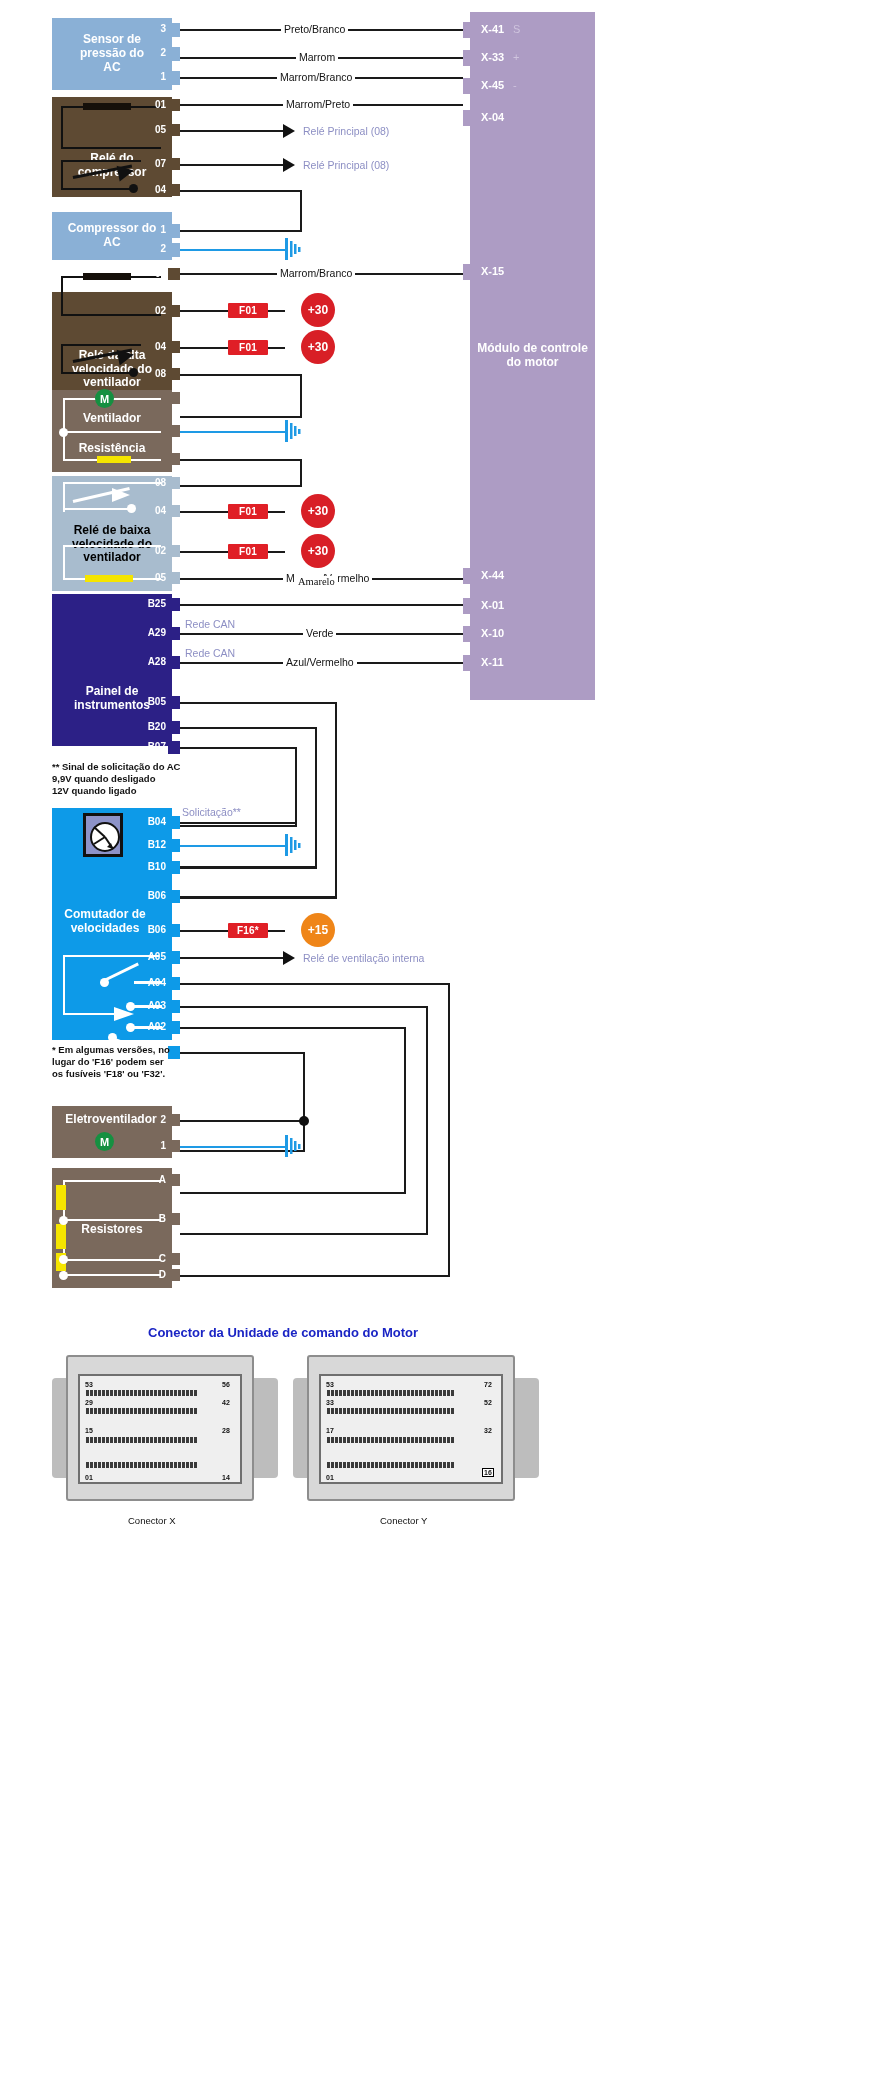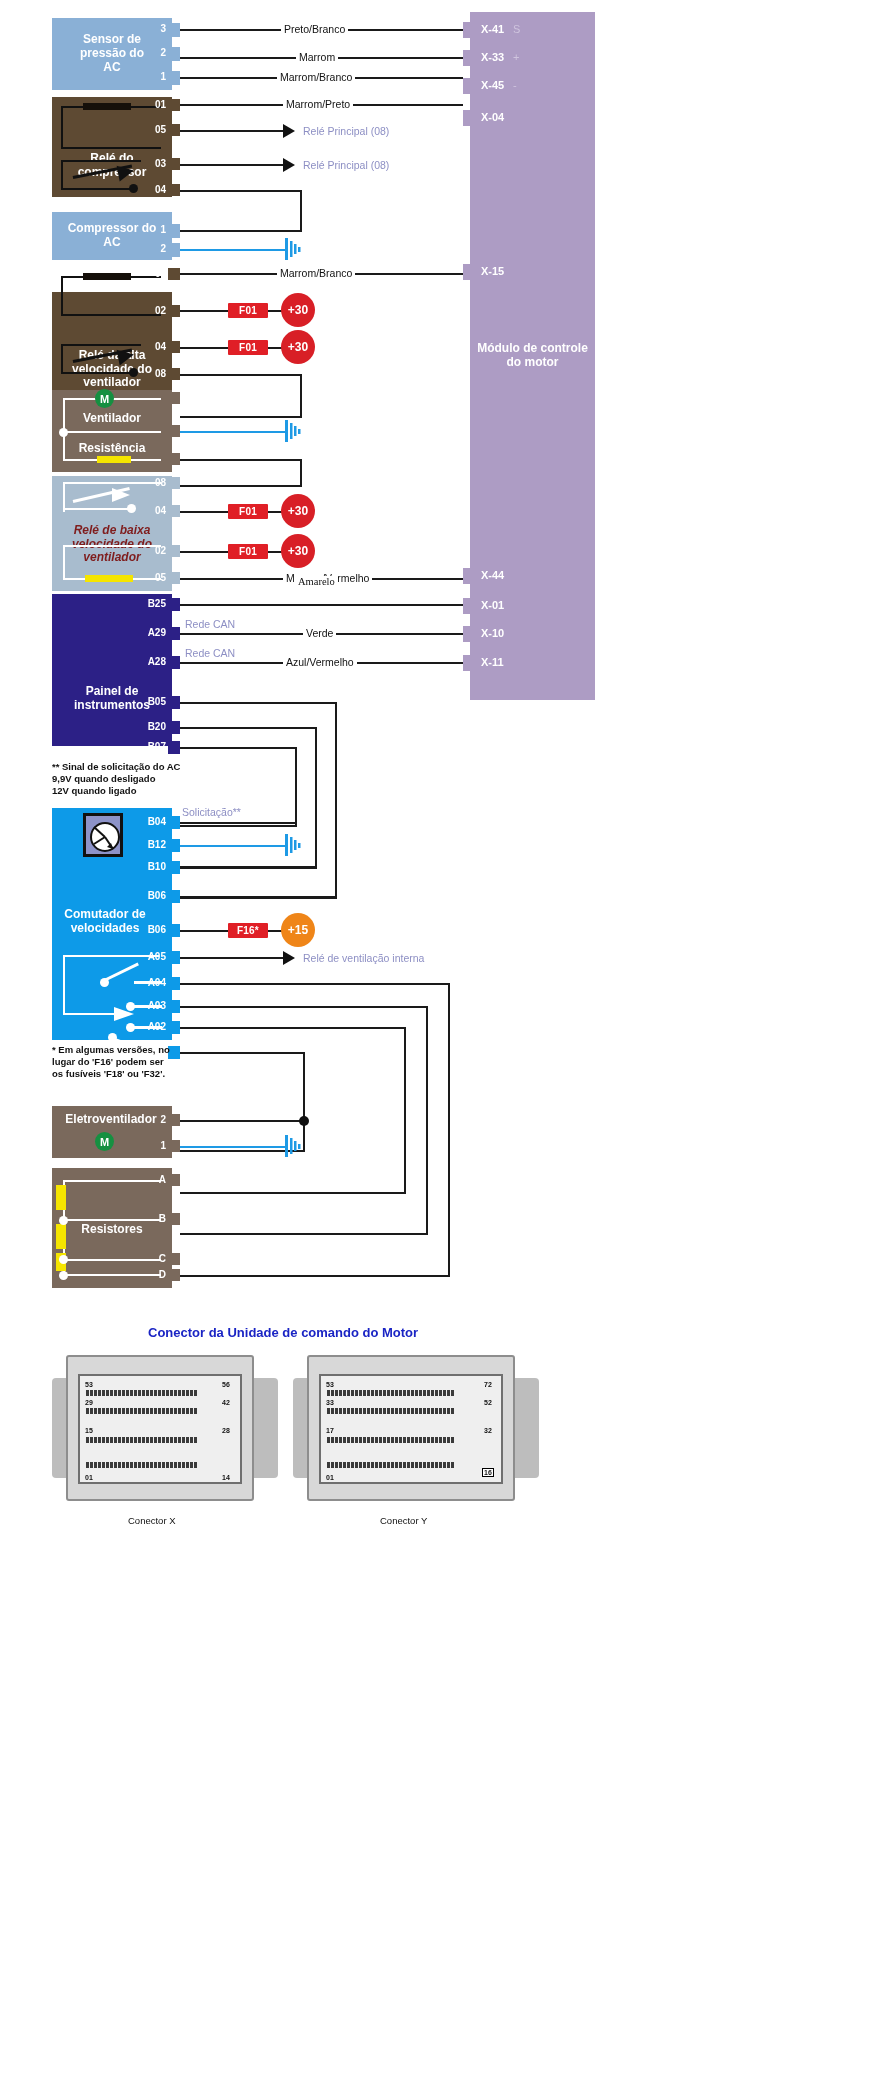--- a/index.html
+++ b/index.html
@@ -42,21 +42,21 @@
   .reflabel  { position:absolute; font-size:10.5px; color:#8d8fc4;
                white-space:nowrap;text-align:right; }
 
   
   .fuse { position:absolute; background:#e01f26; color:#fff;
           font-size:10px; font-weight:bold; width:40px; height:15px;
           display:flex; align-items:center; justify-content:center;
           border-radius:1px; letter-spacing:.2px;}
   .supply { position:absolute; width:34px; height:34px; border-radius:50%;
             color:#fff; font-size:12px; font-weight:bold;
-            display:flex; align-items:center; justify-content:center; }
+            display:flex; align-items:center; justify-content:center;margin-left:20px; }
   .sup30 { background:#d81f26; }
   .sup15 { background:#ef8518; }
 
   
   .gnd { position:absolute; }
 
   
   .ybar { position:absolute; background:#f5e500; height:7px; }
   
   .dbar { position:absolute; background:#15100a; height:7px; }
@@ -180,21 +180,21 @@
   <div class="rl" style="left:61px;top:188px;width:70px;height:2px;"></div>
   <div class="dot" style="left:129px;top:184px;"></div>
   <div class="rl" style="left:73px;top:176px;width:60px;height:3px;transform:rotate(-11deg);transform-origin:left center;"></div>
   <div class="arrowhead" style="left:118px;top:164px;border-left-width:16px;border-top-width:8px;border-bottom-width:8px;transform:rotate(-11deg);"></div>
 
   <div class="pin c-brown" style="left:168px;top:99px;height:12px;"></div>
   <div class="pinlabel" style="left:144px;top:99px;width:22px;">01</div>
   <div class="pin c-brown" style="left:168px;top:124px;height:12px;"></div>
   <div class="pinlabel" style="left:144px;top:124px;width:22px;">05</div>
   <div class="pin c-brown" style="left:168px;top:158px;height:12px;"></div>
-  <div class="pinlabel" style="left:144px;top:158px;width:22px;">03</div>
+  <div class="pinlabel" style="left:144px;top:158px;width:22px;">07</div>
   <div class="pin c-brown" style="left:168px;top:184px;height:12px;"></div>
   <div class="pinlabel" style="left:144px;top:184px;width:22px;">04</div>
 
   <div class="w wh" style="left:180px;top:104px;width:283px;"></div>
   <div class="wirelabel" style="left:283px;top:98px;">Marrom/Preto</div>
 
   <div class="w wh" style="left:180px;top:130px;width:105px;"></div>
   <div class="arrowhead" style="left:283px;top:124px;"></div>
   <div class="reflabel" style="left:303px;top:125px;">Relé Principal (08)</div>
 
@@ -288,21 +288,21 @@
     <rect x="11" y="6" width="2.5" height="10"></rect>
         <rect x="15" y="9" width="2.5" height="5"></rect>
       </g>
   </svg>
 
   <div class="w wh" style="left:180px;top:459px;width:122px;"></div>
   <div class="w wv" style="left:300px;top:459px;height:28px;"></div>
   <div class="w wh" style="left:180px;top:485px;width:122px;"></div>
 
   <div class="mod c-greyblue" style="left:52px; top:476px; width:120px; height:115px;">
-    <div class="title" style="font-size:12px;white-space:pre-line;padding-top:22px;color:#7f1d1d;font-style:italic;">Relé de baixa
+    <div class="title" style="font-size:12px;white-space:pre-line;padding-top:22px;color:#000000;">Relé de baixa
 velocidade do
 ventilador</div>
   </div>
   <div class="rl-w" style="left:63px;top:482px;width:2px;height:30px;"></div>
   <div class="rl-w" style="left:63px;top:482px;width:98px;height:2px;"></div>
   <div class="rl-w" style="left:63px;top:508px;width:70px;height:2px;"></div>
   <div class="dot-w" style="left:127px;top:504px;"></div>
   <div class="rl-w" style="left:73px;top:500px;width:58px;height:3px;transform:rotate(-13deg);transform-origin:left center;"></div>
   <svg class="abs" width="20" height="18" style="left:112px;top:486px;">
     <polygon points="0,2 18,9 0,16" fill="#ffffff"></polygon>

